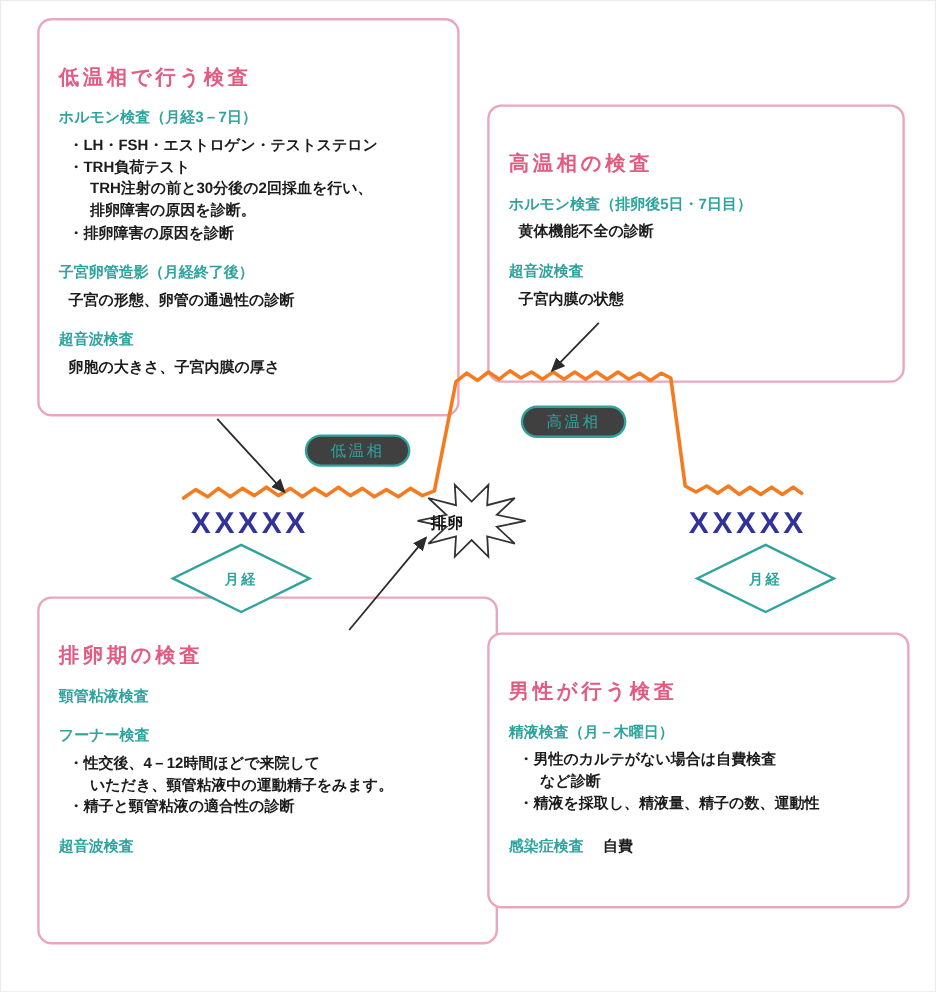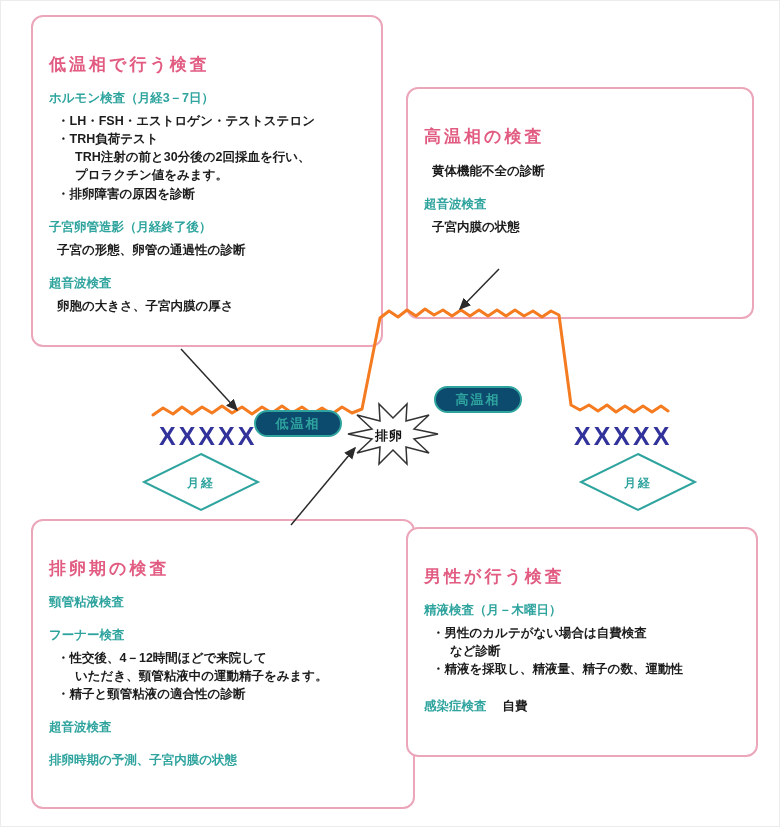--- a/index.html
+++ b/index.html
@@ -3,89 +3,89 @@
 <meta charset="utf-8">
 <style>
   * { margin:0; padding:0; box-sizing:border-box; }
   html,body { background:#fff; }
   body { font-family:"Liberation Sans","DejaVu Sans",sans-serif; }
   .stage { position:relative; width:780px; height:827px; background:#fff; overflow:hidden; border:1px solid #ececec; }
 
   .box { position:absolute; background:#fff; border:2px solid var(--box-border,#eba6ba); border-radius:12px; padding:32px 16px; z-index:1; }
   .box-low  { left:30px;  top:14px;  width:352px; height:332px; }
   .box-high { left:405px; top:86px;  width:348px; height:232px; }
-  .box-ovu  { left:30px;  top:518px; width:384px; height:290px; }
+  .box-ovu  { left:30px;  top:496px; width:384px; height:290px; }
   .box-male { left:405px; top:526px; width:352px; height:230px; }
 
   .box-title { color:var(--title,#e25c82); font-size:17px; font-weight:700; letter-spacing:3px; margin:4px 0 14px; }
   .heading { color:var(--heading,#2fa49e); font-size:12.5px; font-weight:700; margin:16px 0 5px; }
   .heading.first { margin-top:10px; }
   .line { color:var(--body,#1c1c1c); font-size:12.5px; font-weight:700; line-height:1.45; }
   .i1 { padding-left:8px; }
   .i2 { padding-left:26px; }
   .heading-row { margin-top:18px; }
   .heading-row .heading { display:inline; margin:0;text-align:center; }
   .heading-row .line-inline { color:var(--body,#1c1c1c); font-size:12.5px; font-weight:700; margin-left:16px; }
 
   .overlay { position:absolute; left:0; top:0; width:780px; height:827px; z-index:2; pointer-events:none; }
   .curve { fill:none; stroke:var(--curve,#f57b20); stroke-width:3; stroke-linecap:round; stroke-linejoin:round; }
   .arrow-line { stroke:var(--arrow,#2b2b2b); stroke-width:1.5; fill:none; }
   .burst { fill:#fff; stroke:#333; stroke-width:1.5; }
   .diamond { fill:#fff; stroke:var(--label,#2fa49e); stroke-width:2; }
 
-  .pill { position:absolute; z-index:3; background:#0c4a6e; border:2px solid var(--label,#2fa49e); color:var(--label,#2fa49e);
-          border-radius:15px; font-size:13px; font-weight:700; display:flex; align-items:center; justify-content:center; letter-spacing:2px;margin-top:48px; }
+  .pill { position:absolute; z-index:3; background:#404040; border:2px solid var(--label,#2fa49e); color:var(--label,#2fa49e);
+          border-radius:15px; font-size:13px; font-weight:400; display:flex; align-items:center; justify-content:center; letter-spacing:2px; }
   .pill-low  { left:253px; top:361px; width:88px; height:27px;text-align:right; }
   .pill-high { left:433px; top:337px; width:88px; height:27px; }
 
-  .burst-label { position:absolute; z-index:4; left:374px; top:426px; width:52px; text-align:left;
+  .burst-label { position:absolute; z-index:4; left:346px; top:426px; width:52px; text-align:center;
                  color:#111; font-size:13px; font-weight:700; letter-spacing:1px; }
   .xxxxx { position:absolute; z-index:3; color:var(--xxxxx,#32329b); font-size:25px; font-weight:700; letter-spacing:3px; }
   .xxxxx-left  { left:158px; top:421px; }
   .xxxxx-right { left:573px; top:421px; }
   .menses { position:absolute; z-index:3; width:60px; text-align:center; color:var(--label,#2fa49e);
             font-size:12px; font-weight:700; letter-spacing:2px; }
   .menses-left  { left:170px; top:474px; }
   .menses-right { left:607px; top:474px; }
 </style>
 </head>
 <body>
 
 <div class="stage">
 
   <section class="box box-low">
     <h2 class="box-title">低温相で行う検査</h2>
     <h3 class="heading first">ホルモン検査（月経3－7日）</h3>
     <p class="line i1">・LH・FSH・エストロゲン・テストステロン</p>
     <p class="line i1">・TRH負荷テスト</p>
     <p class="line i2">TRH注射の前と30分後の2回採血を行い、</p>
-    <p class="line i2">プロラクチン値をみます。</p>
+    <p class="line i2">排卵障害の原因を診断。</p>
     <p class="line i1">・排卵障害の原因を診断</p>
     <h3 class="heading">子宮卵管造影（月経終了後）</h3>
     <p class="line i1">子宮の形態、卵管の通過性の診断</p>
     <h3 class="heading">超音波検査</h3>
     <p class="line i1">卵胞の大きさ、子宮内膜の厚さ</p>
   </section>
 
   <section class="box box-high">
     <h2 class="box-title">高温相の検査</h2>
+    <h3 class="heading first">ホルモン検査（排卵後5日・7日目）</h3>
     <p class="line i1">黄体機能不全の診断</p>
     <h3 class="heading">超音波検査</h3>
     <p class="line i1">子宮内膜の状態</p>
   </section>
 
   <section class="box box-ovu">
     <h2 class="box-title">排卵期の検査</h2>
     <h3 class="heading first">頸管粘液検査</h3>
     <h3 class="heading">フーナー検査</h3>
     <p class="line i1">・性交後、4－12時間ほどで来院して</p>
     <p class="line i2">いただき、頸管粘液中の運動精子をみます。</p>
     <p class="line i1">・精子と頸管粘液の適合性の診断</p>
     <h3 class="heading">超音波検査</h3>
-    <h3 class="heading">排卵時期の予測、子宮内膜の状態</h3>
   </section>
 
   <section class="box box-male">
     <h2 class="box-title">男性が行う検査</h2>
     <h3 class="heading first">精液検査（月－木曜日）</h3>
     <p class="line i1">・男性のカルテがない場合は自費検査</p>
     <p class="line i2">など診断</p>
     <p class="line i1">・精液を採取し、精液量、精子の数、運動性</p>
     <p class="heading-row">
       <span class="heading">感染症検査</span><span class="line-inline">自費</span>

